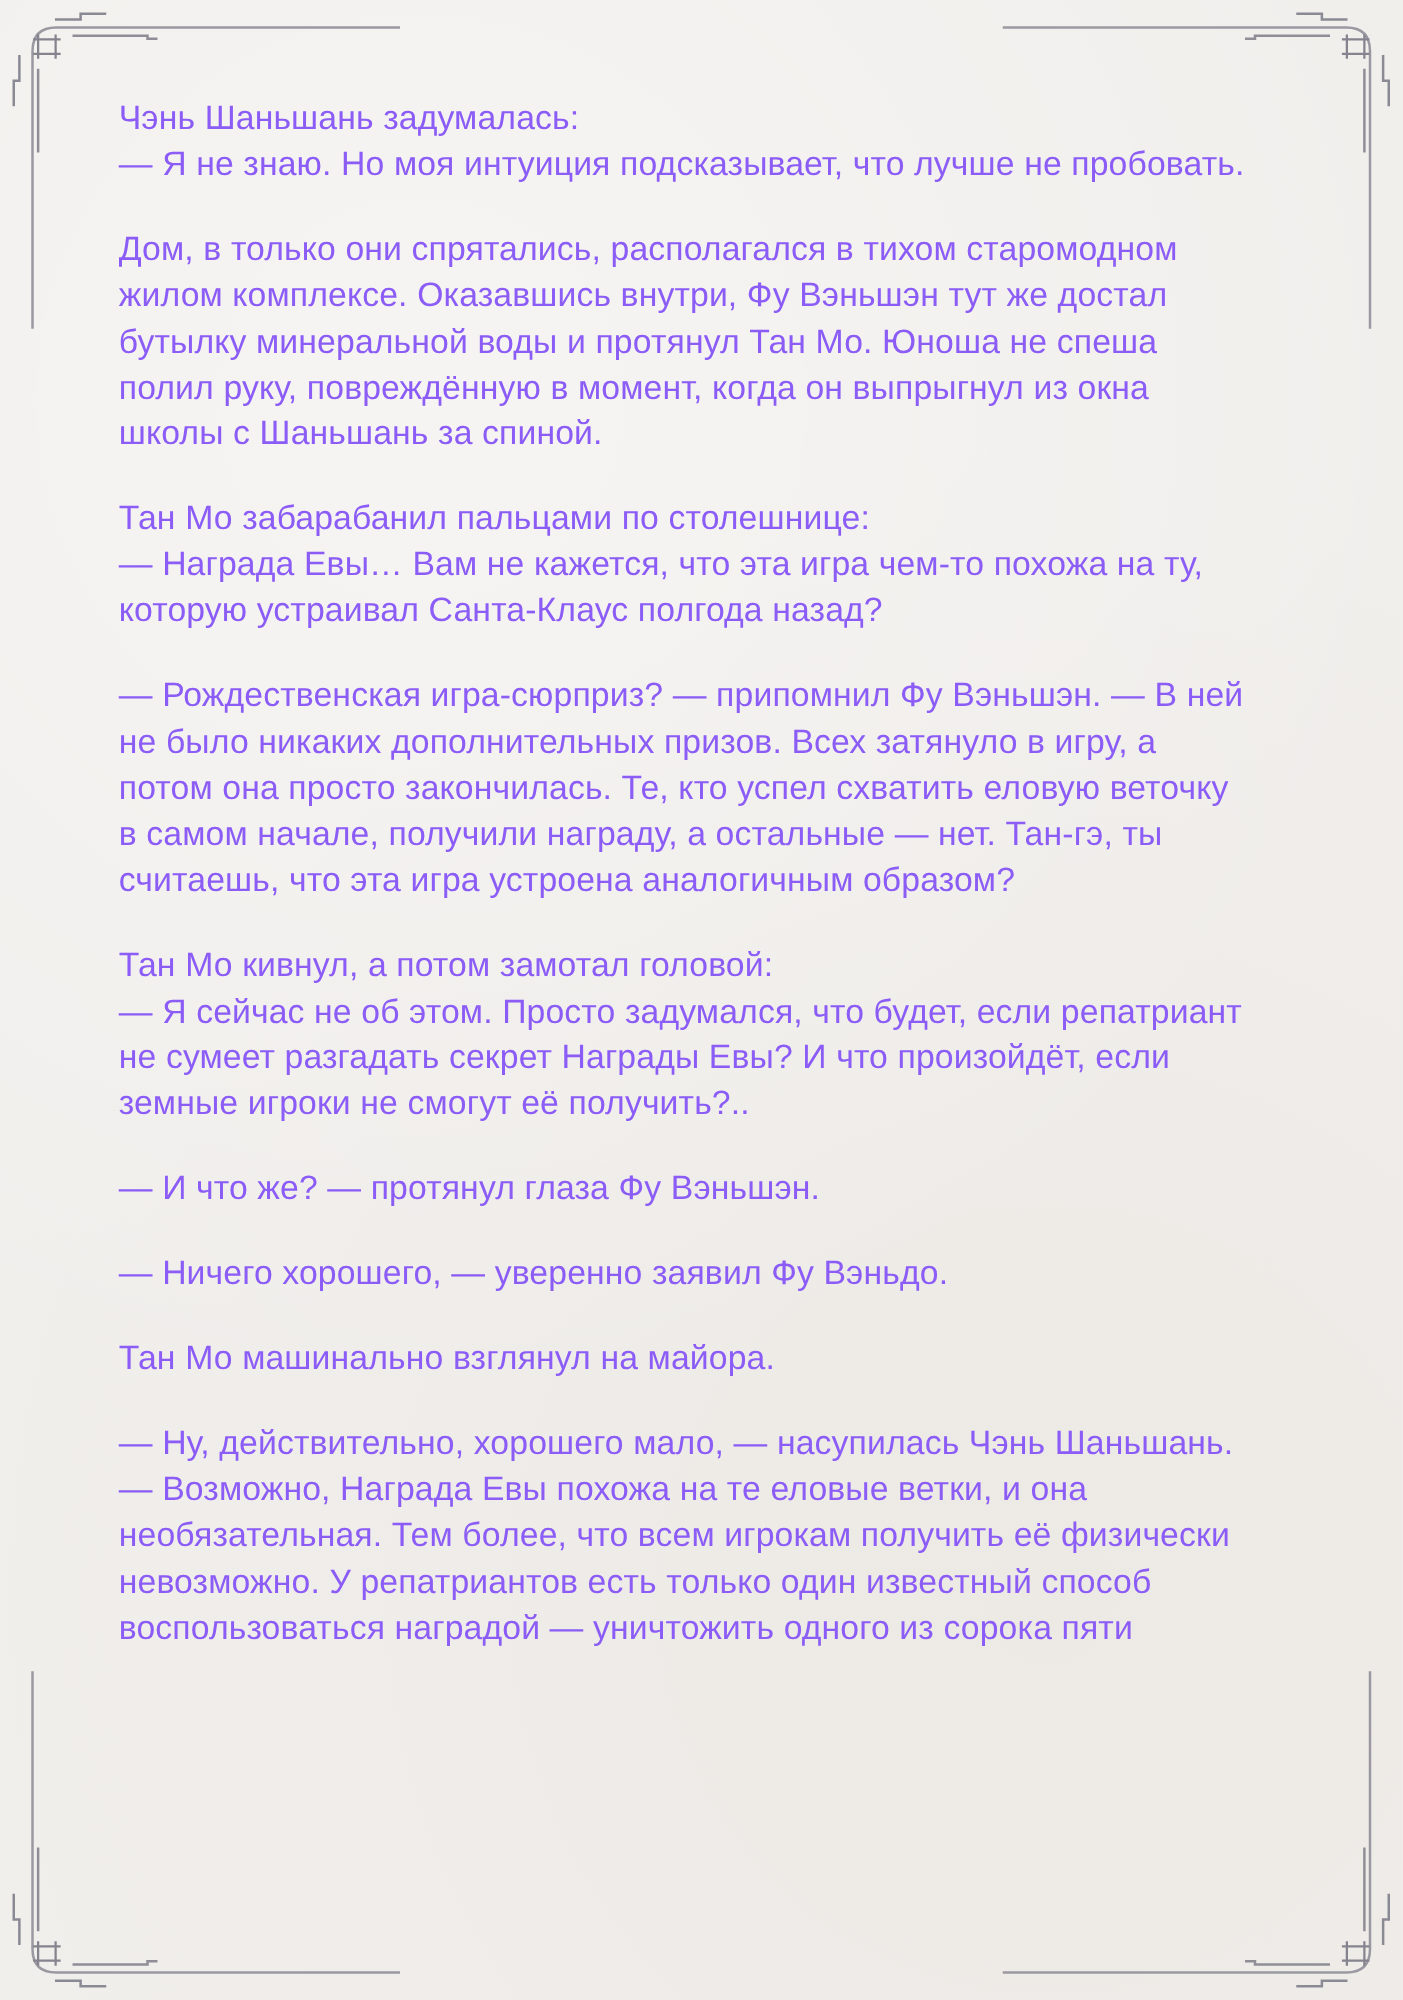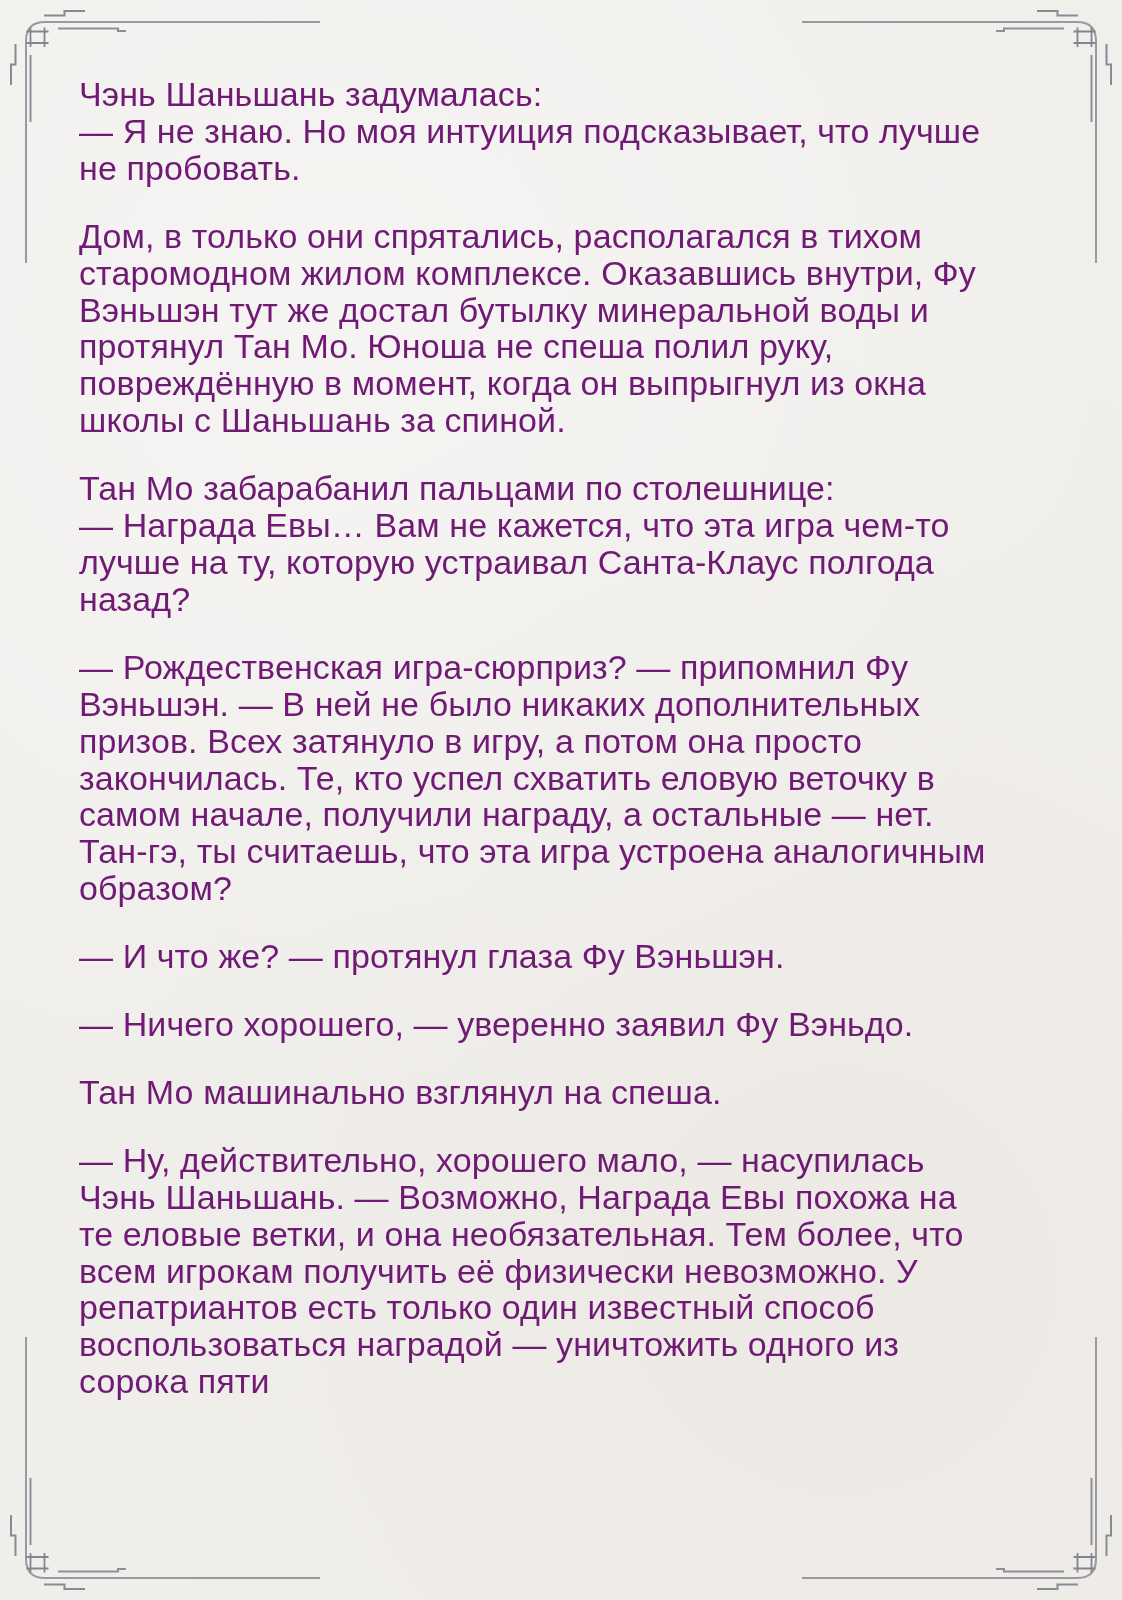--- a/index.html
+++ b/index.html
@@ -18,25 +18,25 @@
     font-family: "Liberation Sans", "DejaVu Sans", sans-serif;
   }
 
   .page {
     position: absolute;
     inset: 0;
   }
 
   .text-block {
     position: absolute;
-    left: 79px;
+    left: 95px;
     top: 76px;
     width: 908px;
-    color: #701a75;
-    font-size: 34px;
+    color: #8b5cf6;
+    font-size: 27px;
     line-height: 36.9px;
     letter-spacing: 0.1px;
   }
 
   .text-block p {
     margin: 0 0 31px 0;
     white-space: pre-line;
   }
 
   .corner {
@@ -99,21 +99,23 @@
       <path d="M 15.5 44 V 64.5 H 11 V 85" stroke="#8a8a94" stroke-width="2"></path>
       <path d="M 26.5 31.5 H 48.5 M 26.5 43 H 48.5 M 30.5 27.5 V 47 M 44.5 27.5 V 47" stroke="#85848e" stroke-width="1.8"></path>
     </svg>
   </div>
 
   <div class="text-block">
     <p>Чэнь Шаньшань задумалась:
 — Я не знаю. Но моя интуиция подсказывает, что лучше не пробовать.</p>
     <p>Дом, в только они спрятались, располагался в тихом старомодном жилом комплексе. Оказавшись внутри, Фу Вэньшэн тут же достал бутылку минеральной воды и протянул Тан Мо. Юноша не спеша полил руку, повреждённую в момент, когда он выпрыгнул из окна школы с Шаньшань за спиной.</p>
     <p>Тан Мо забарабанил пальцами по столешнице:
-— Награда Евы… Вам не кажется, что эта игра чем-то лучше на ту, которую устраивал Санта-Клаус полгода назад?</p>
+— Награда Евы… Вам не кажется, что эта игра чем-то похожа на ту, которую устраивал Санта-Клаус полгода назад?</p>
     <p>— Рождественская игра-сюрприз? — припомнил Фу Вэньшэн. — В ней не было никаких дополнительных призов. Всех затянуло в игру, а потом она просто закончилась. Те, кто успел схватить еловую веточку в самом начале, получили награду, а остальные — нет. Тан-гэ, ты считаешь, что эта игра устроена аналогичным образом?</p>
+    <p>Тан Мо кивнул, а потом замотал головой:
+— Я сейчас не об этом. Просто задумался, что будет, если репатриант не сумеет разгадать секрет Награды Евы? И что произойдёт, если земные игроки не смогут её получить?..</p>
     <p>— И что же? — протянул глаза Фу Вэньшэн.</p>
     <p>— Ничего хорошего, — уверенно заявил Фу Вэньдо.</p>
-    <p>Тан Мо машинально взглянул на спеша.</p>
+    <p>Тан Мо машинально взглянул на майора.</p>
     <p>— Ну, действительно, хорошего мало, — насупилась Чэнь Шаньшань. — Возможно, Награда Евы похожа на те еловые ветки, и она необязательная. Тем более, что всем игрокам получить её физически невозможно. У репатриантов есть только один известный способ воспользоваться наградой — уничтожить одного из сорока пяти</p>
   </div>
 
 </div>
 
 </body></html>

